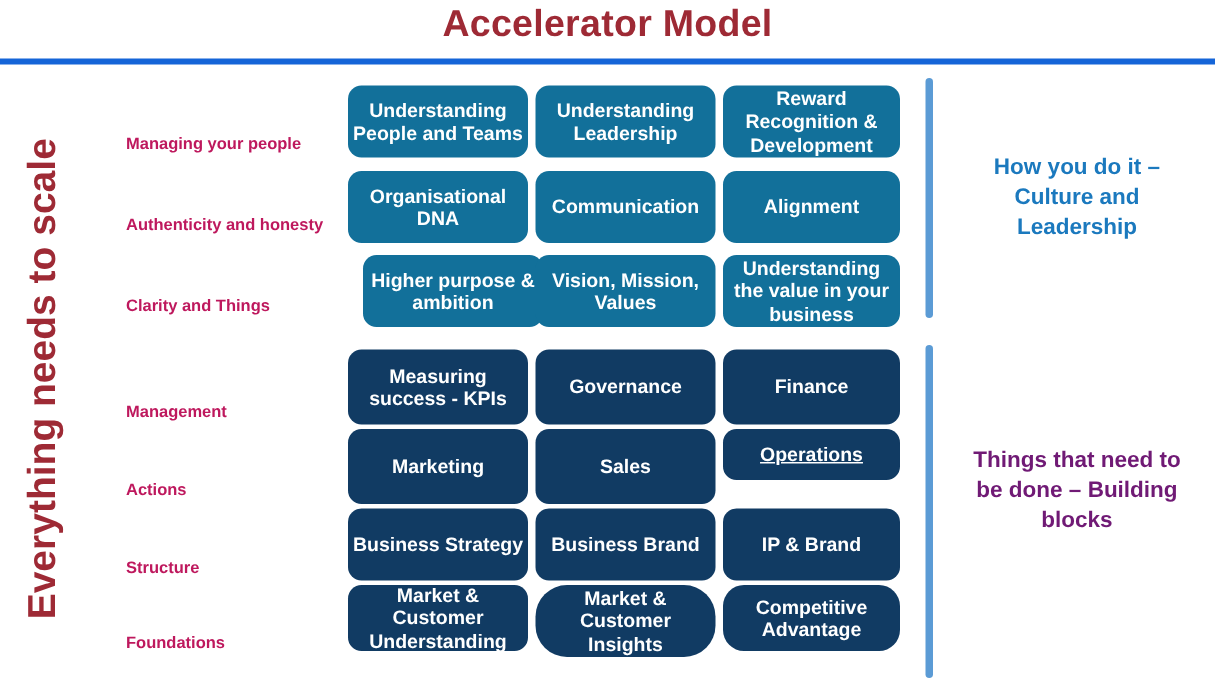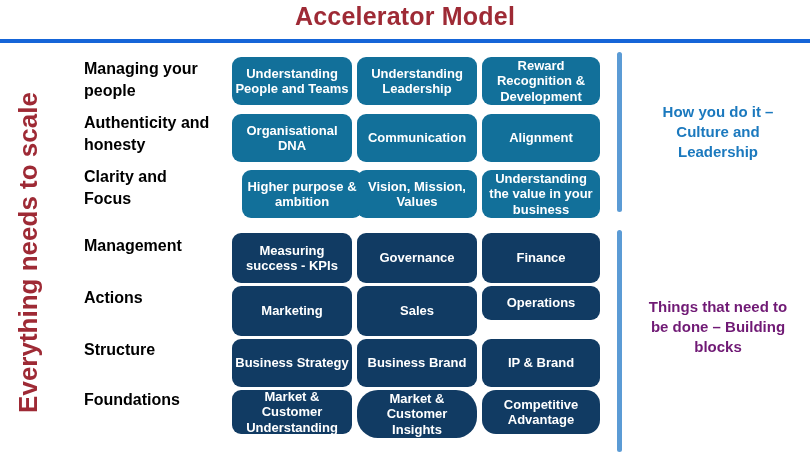--- a/index.html
+++ b/index.html
@@ -58,27 +58,27 @@
     white-space: nowrap;
     transform: rotate(-90deg);
     transform-origin: center center;
   }
 
   
   .row-label {
     position: absolute;
     left: 84px;
     width: 132px;
-    color: #000000;
-    font-size: 16px;
+    color: #be185d;
+    font-size: 11px;
     font-weight: bold;
     line-height: 1.35;
     text-align: left;
     display: flex;
-    align-items: flex-start;
+    align-items: flex-end;
   }
 
   
   .cell {
     position: absolute;
     border-radius: 9px;
     color: #ffffff;
     font-size: 13px;
     font-weight: bold;
     line-height: 1.16;
@@ -129,21 +129,21 @@
   <div id="vertical-label">Everything needs to scale</div>
 </div>
 
 <div class="row-label" style="left:84px; top:58px; height:46px;">
   <span>Managing your people</span>
 </div>
 <div class="row-label" style="left:84px; top:112px; height:46px;">
   <span>Authenticity and honesty</span>
 </div>
 <div class="row-label" style="left:84px; top:166px; height:46px;">
-  <span>Clarity and Focus</span>
+  <span>Clarity and Things</span>
 </div>
 
 <div class="row-label" style="left:84px; top:235px; height:48px;">
   <span>Management</span>
 </div>
 <div class="row-label" style="left:84px; top:287px; height:48px;">
   <span>Actions</span>
 </div>
 <div class="row-label" style="left:84px; top:339px; height:48px;">
   <span>Structure</span>
@@ -191,21 +191,21 @@
 <div class="cell blocks" style="left:482px; top:233px; width:118px; height:50px;">
   <span>Finance</span>
 </div>
 
 <div class="cell blocks" style="left:232px; top:286px; width:120px; height:50px;">
   <span>Marketing</span>
 </div>
 <div class="cell blocks" style="left:357px; top:286px; width:120px; height:50px;">
   <span>Sales</span>
 </div>
-<div class="cell blocks" style="left:482px; top:286px; width:118px; height:34px;">
+<div class="cell blocks" style="left:482px; top:286px; width:118px; height:34px;text-decoration:underline;">
   <span>Operations</span>
 </div>
 
 <div class="cell blocks" style="left:232px; top:339px; width:120px; height:48px;">
   <span>Business Strategy</span>
 </div>
 <div class="cell blocks" style="left:357px; top:339px; width:120px; height:48px;">
   <span>Business Brand</span>
 </div>
 <div class="cell blocks" style="left:482px; top:339px; width:118px; height:48px;">

